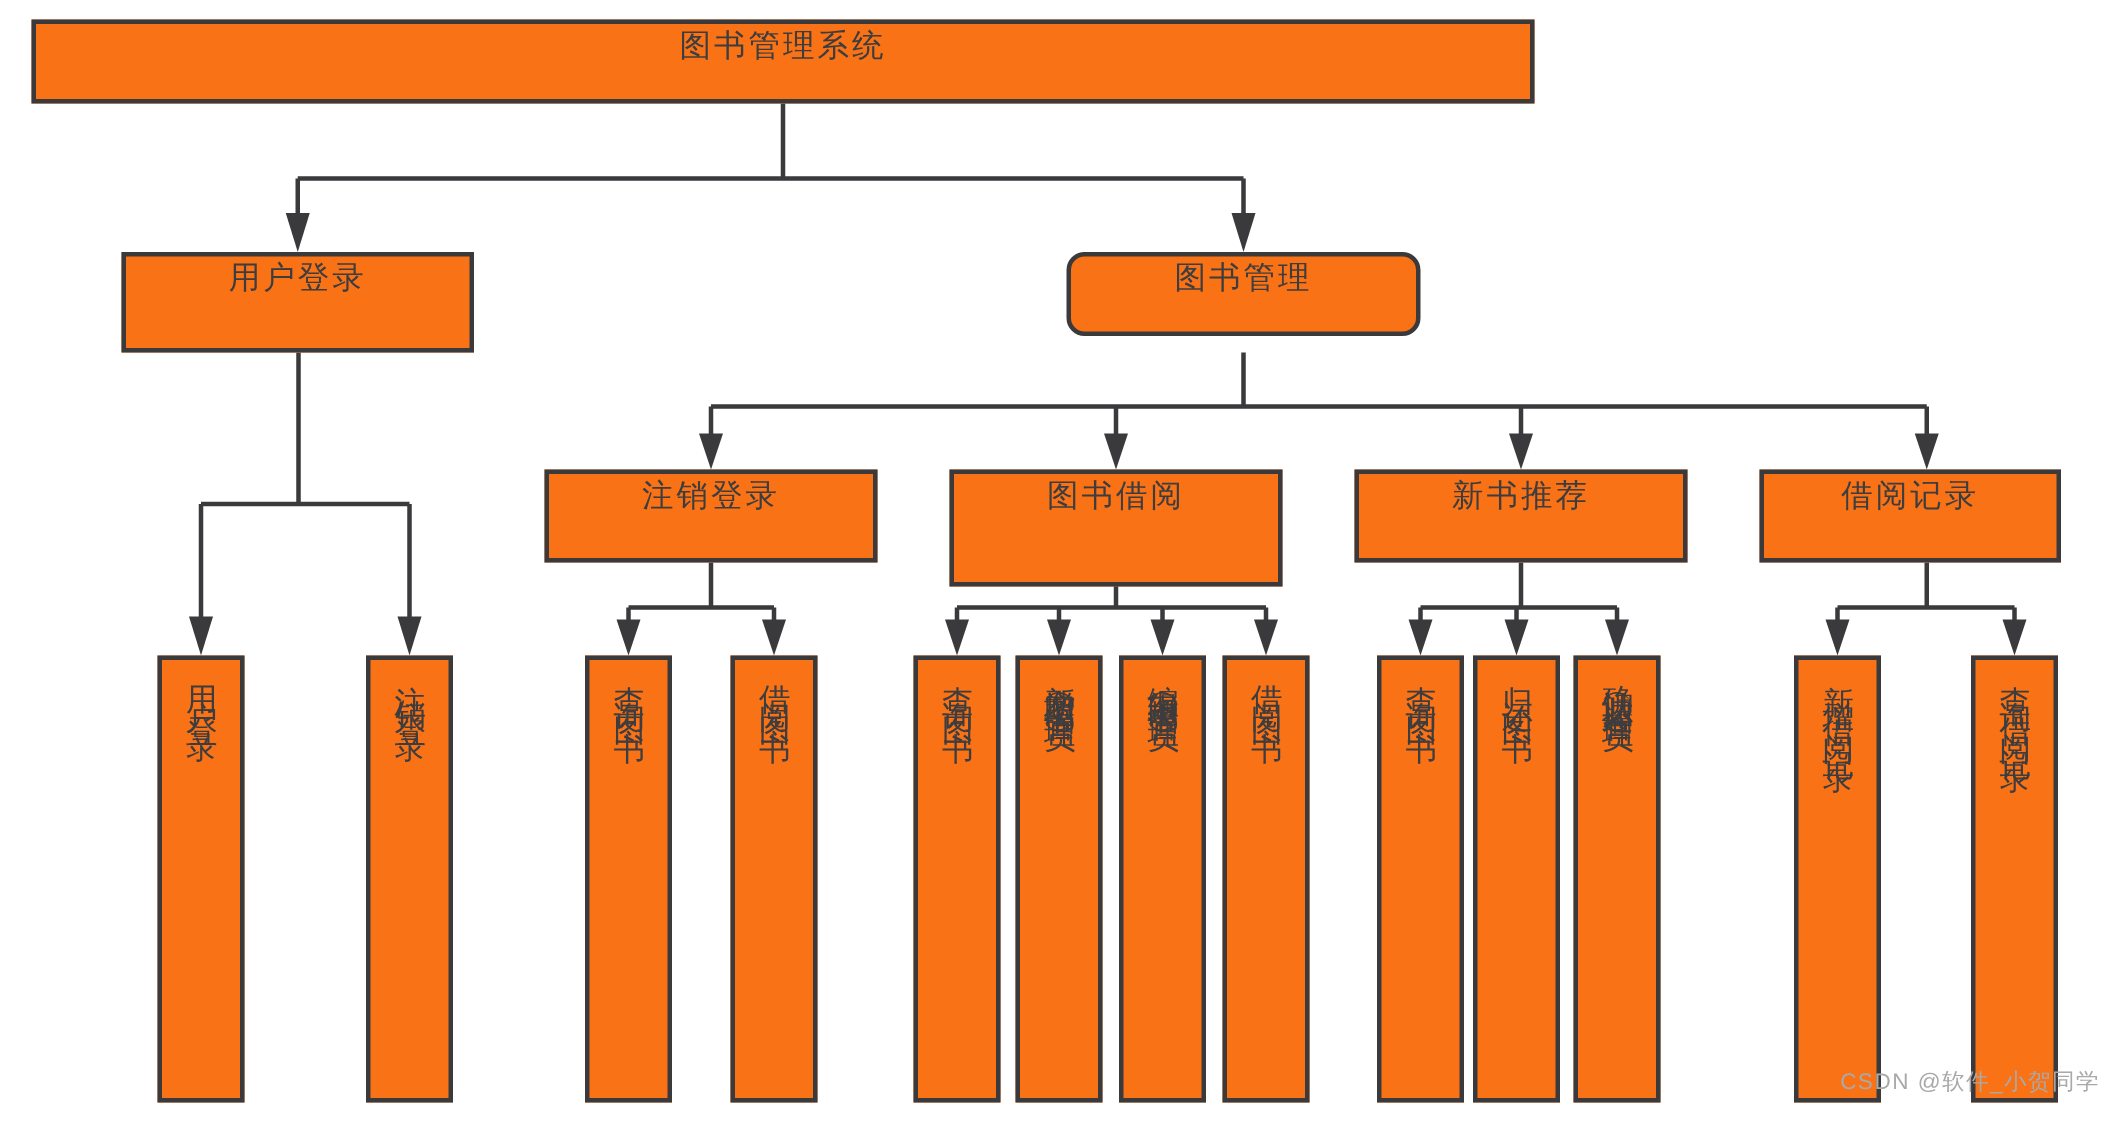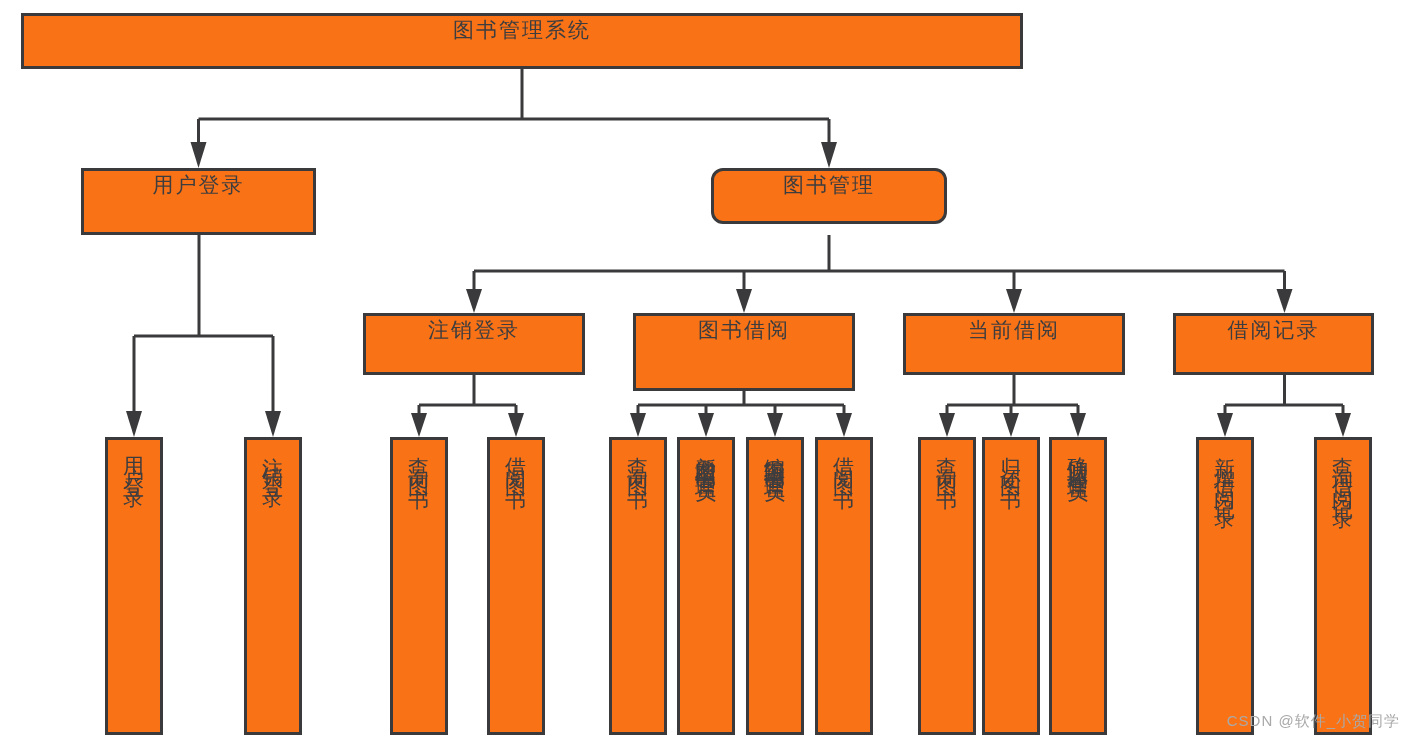--- a/index.html
+++ b/index.html
@@ -98,21 +98,21 @@
     <span class="lbl">图书管理</span>
   </div>
 
   <div class="box h-box" style="left:363px;top:313px;width:222px;height:62px;">
     <span class="lbl">注销登录</span>
   </div>
   <div class="box h-box" style="left:633px;top:313px;width:222px;height:78px;">
     <span class="lbl">图书借阅</span>
   </div>
   <div class="box h-box" style="left:903px;top:313px;width:222px;height:62px;">
-    <span class="lbl">当前借阅</span>
+    <span class="lbl">新书推荐</span>
   </div>
   <div class="box h-box" style="left:1173px;top:313px;width:201px;height:62px;">
     <span class="lbl">借阅记录</span>
   </div>
 
   <div class="box v-box" style="left:105px;top:437px;width:58px;height:298px;">
     <span class="lbl">用户登录</span>
   </div>
   <div class="box v-box" style="left:244px;top:437px;width:58px;height:298px;">
     <span class="lbl">注销登录</span>

